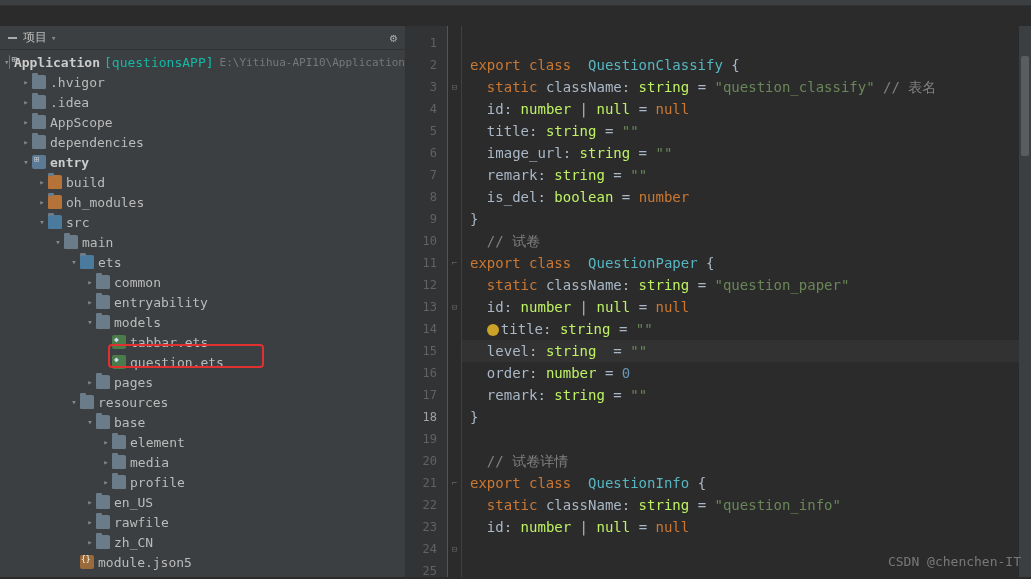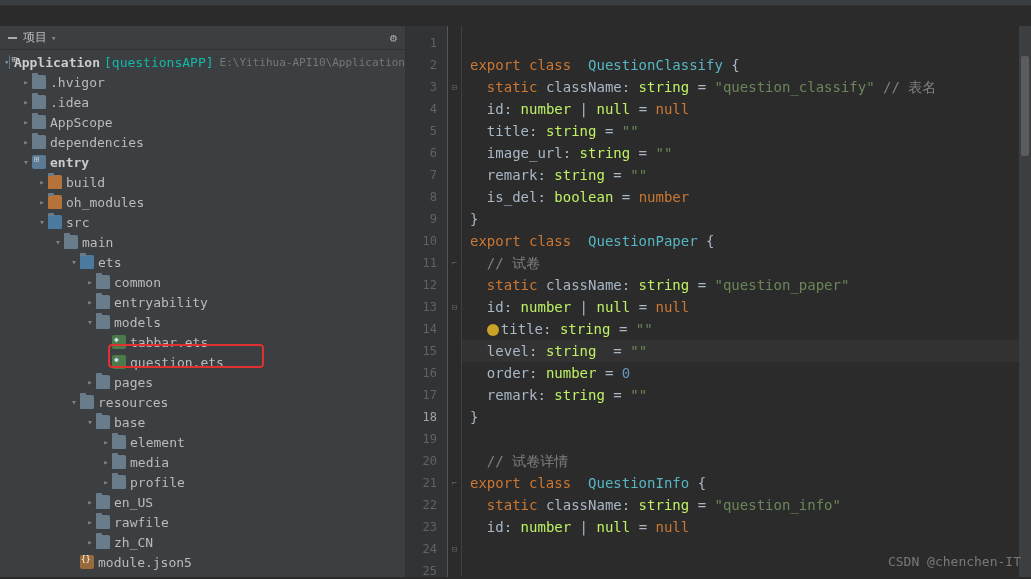--- a/index.html
+++ b/index.html
@@ -271,22 +271,22 @@
     <div class="code" id="code">
         <div class="cl"></div>
         <div class="cl"><span class="kw">export</span> <span class="kw">class</span>  <span class="cls">QuestionClassify</span> <span class="brace">{</span></div>
         <div class="cl">  <span class="kw">static</span> <span class="id">className</span><span class="op">:</span> <span class="typ">string</span> <span class="op">=</span> <span class="str">"question_classify"</span><span class="cmt"> // 表名</span></div>
         <div class="cl">  <span class="id">id</span><span class="op">:</span> <span class="typ">number</span> <span class="op">|</span> <span class="typ">null</span> <span class="op">=</span> <span class="bool">null</span></div>
         <div class="cl">  <span class="id">title</span><span class="op">:</span> <span class="typ">string</span> <span class="op">=</span> <span class="str">""</span></div>
         <div class="cl">  <span class="id">image_url</span><span class="op">:</span> <span class="typ">string</span> <span class="op">=</span> <span class="str">""</span></div>
         <div class="cl">  <span class="id">remark</span><span class="op">:</span> <span class="typ">string</span> <span class="op">=</span> <span class="str">""</span></div>
         <div class="cl">  <span class="id">is_del</span><span class="op">:</span> <span class="typ">boolean</span> <span class="op">=</span> <span class="bool">number</span></div>
         <div class="cl"><span class="brace">}</span></div>
+        <div class="cl">  <span class="cmt">// 试卷</span></div>
         <div class="cl"><span class="kw">export</span> <span class="kw">class</span>  <span class="cls">QuestionPaper</span> <span class="brace">{</span></div>
-        <div class="cl">  <span class="cmt">// 试卷</span></div>
         <div class="cl">  <span class="kw">static</span> <span class="id">className</span><span class="op">:</span> <span class="typ">string</span> <span class="op">=</span> <span class="str">"question_paper"</span></div>
         <div class="cl">  <span class="id">id</span><span class="op">:</span> <span class="typ">number</span> <span class="op">|</span> <span class="typ">null</span> <span class="op">=</span> <span class="bool">null</span></div>
         <div class="cl">  <span class="bulb"></span><span class="id">title</span><span class="op">:</span> <span class="typ">string</span> <span class="op">=</span> <span class="str">""</span></div>
         <div class="cl cur">  <span class="id">level</span><span class="op">:</span> <span class="typ">string</span>  <span class="op">=</span> <span class="str">""</span></div>
         <div class="cl">  <span class="id">order</span><span class="op">:</span> <span class="typ">number</span> <span class="op">=</span> <span class="num">0</span></div>
         <div class="cl">  <span class="id">remark</span><span class="op">:</span> <span class="typ">string</span> <span class="op">=</span> <span class="str">""</span></div>
         <div class="cl"><span class="brace">}</span></div>
         <div class="cl"></div>
         <div class="cl">  <span class="cmt">// 试卷详情</span></div>
         <div class="cl"><span class="kw">export</span> <span class="kw">class</span>  <span class="cls">QuestionInfo</span> <span class="brace">{</span></div>

